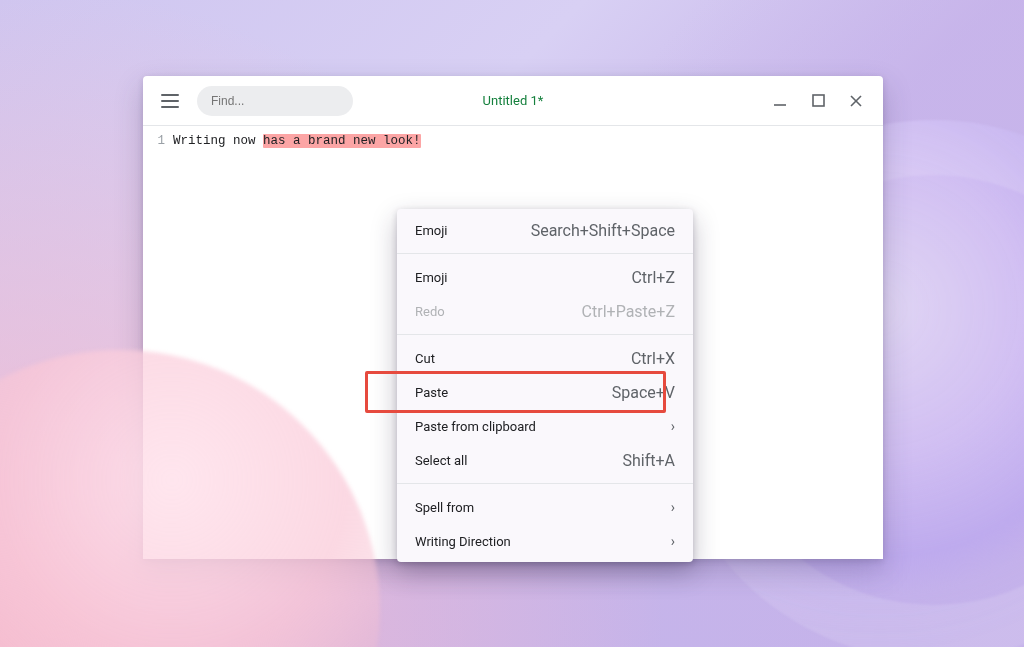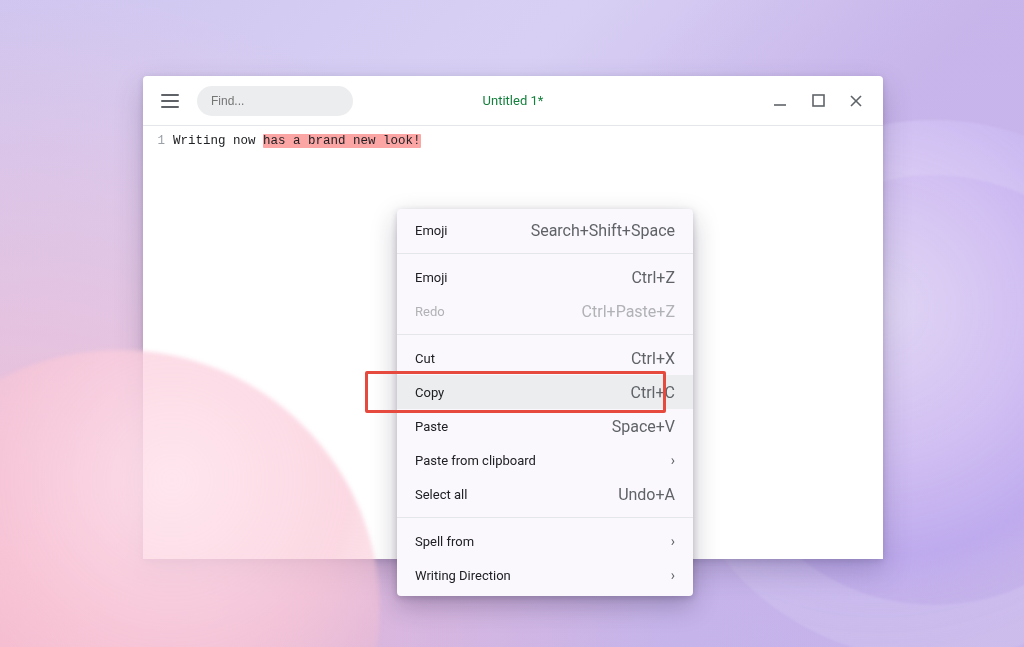--- a/index.html
+++ b/index.html
@@ -264,35 +264,31 @@
           </div>
           <div class="menu-item disabled">
             <span class="menu-label">Redo</span>
             <span class="shortcut">Ctrl+Paste+Z</span>
           </div>
           <div class="menu-sep"></div>
           <div class="menu-item">
             <span class="menu-label">Cut</span>
             <span class="shortcut">Ctrl+X</span>
           </div>
-          <div class="menu-item highlight">
-            <span class="menu-label">Copy</span>
-            <span class="shortcut">Ctrl+C</span>
-          </div>
           <div class="menu-item">
             <span class="menu-label">Paste</span>
             <span class="shortcut">Space+V</span>
           </div>
           <div class="menu-item">
             <span class="menu-label">Paste from clipboard</span>
             <span class="submenu-caret">›</span>
           </div>
           <div class="menu-item">
             <span class="menu-label">Select all</span>
-            <span class="shortcut">Undo+A</span>
+            <span class="shortcut">Shift+A</span>
           </div>
           <div class="menu-sep"></div>
           <div class="menu-item">
             <span class="menu-label">Spell from</span>
             <span class="submenu-caret">›</span>
           </div>
           <div class="menu-item">
             <span class="menu-label">Writing Direction</span>
             <span class="submenu-caret">›</span>
           </div>

